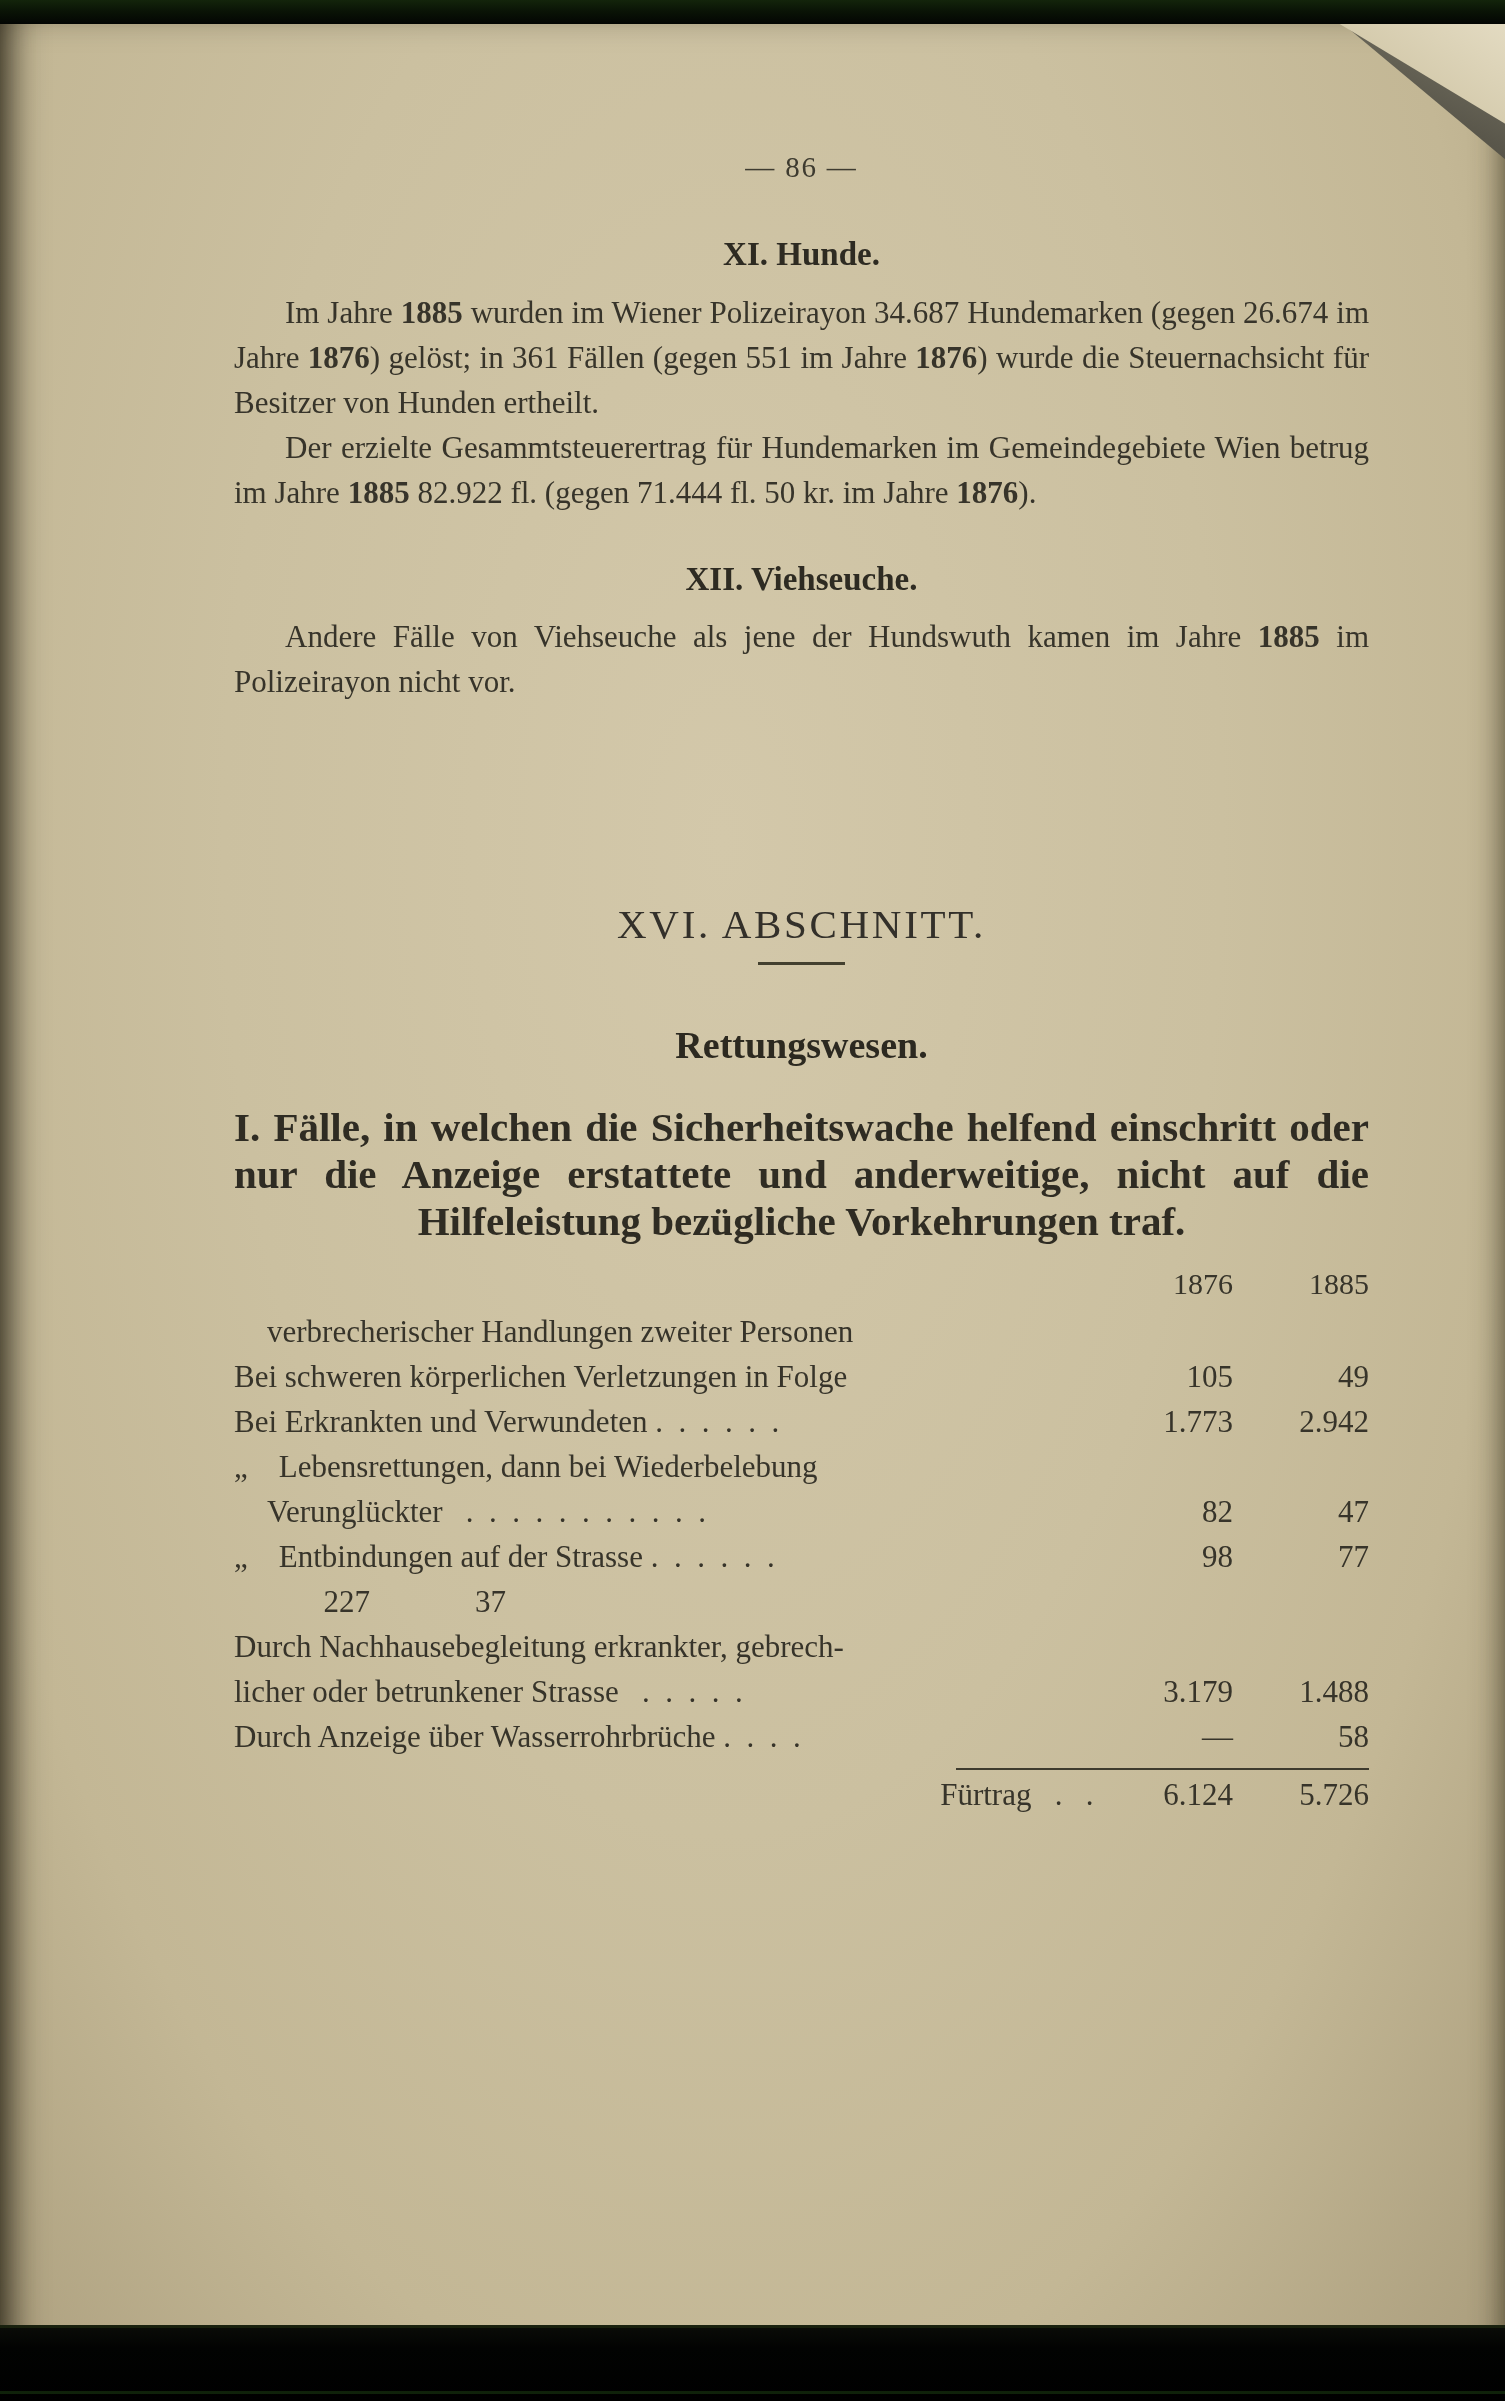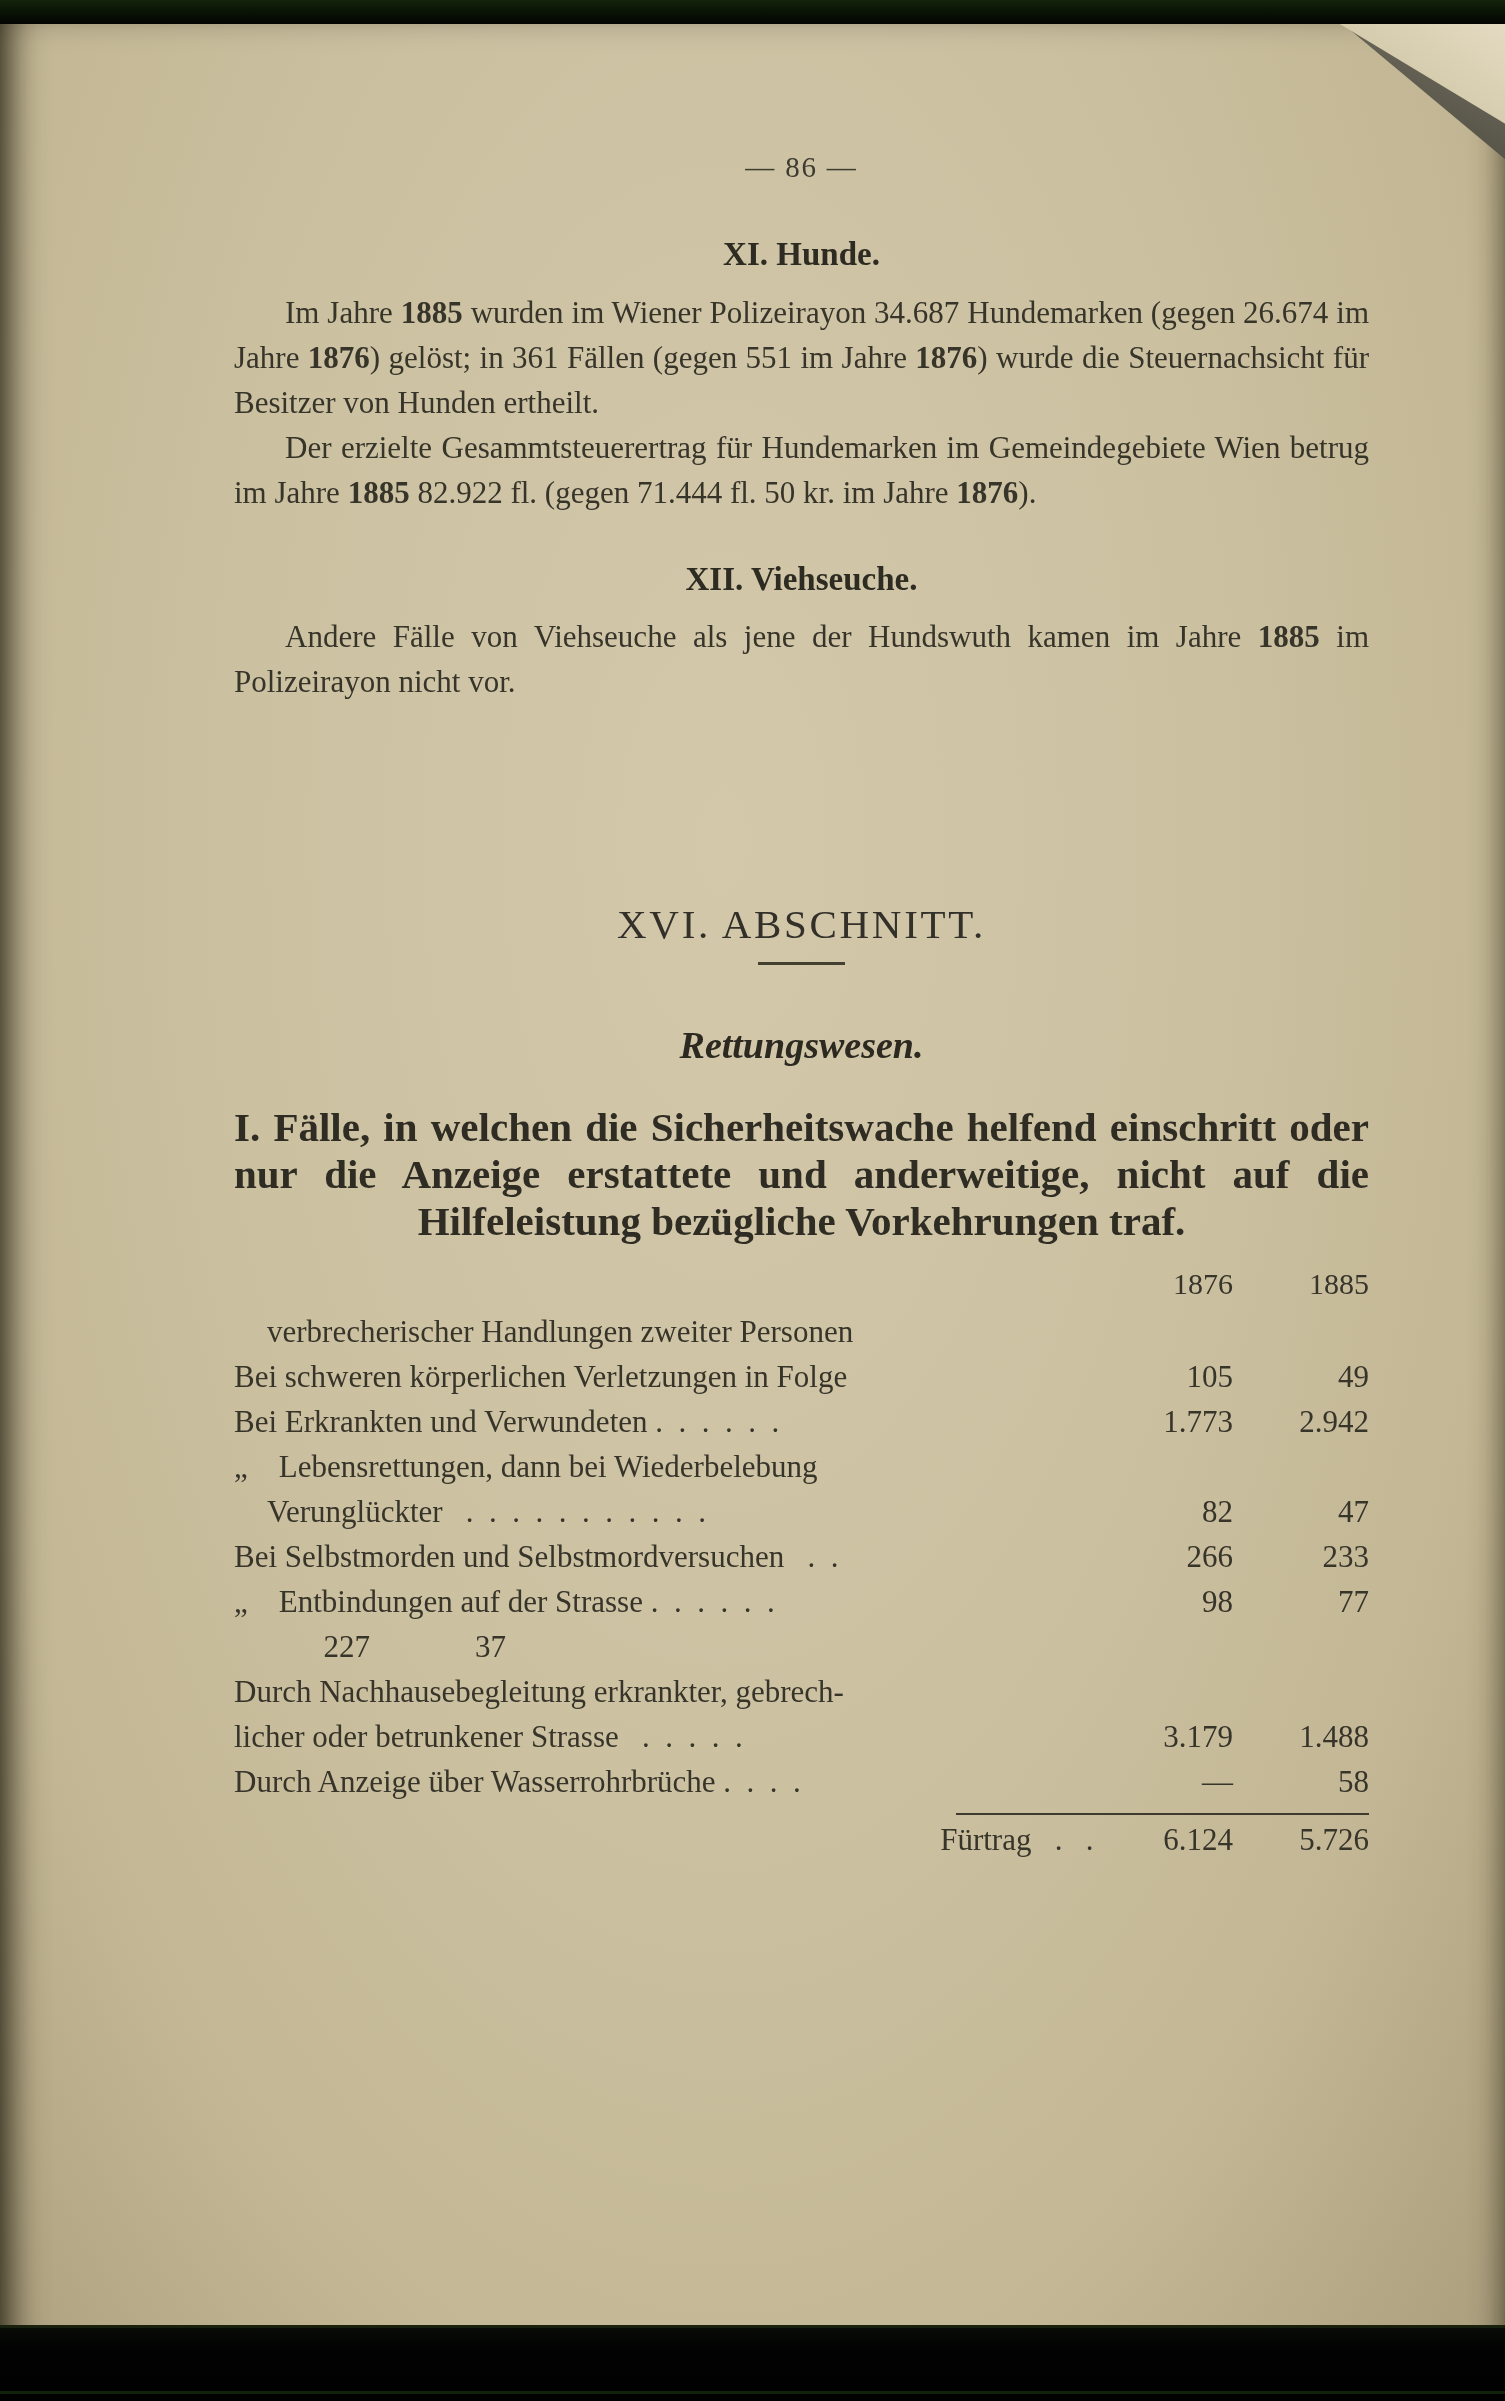--- a/index.html
+++ b/index.html
@@ -42,21 +42,21 @@
   }
   .content {
     position:absolute; left:234px; top:0; width:1135px;
     color:#37342a; font-size:31px; line-height:45px;
   }
   .pageno { margin-top:145px; text-align:center; font-size:29px; letter-spacing:1.8px; color:#3e3b30; }
   .h-sec  { margin-top:42px; margin-bottom:12.7px; text-align:center; font-weight:bold; font-size:33px; color:#2e2b22; }
   p.body  { margin:0; text-align:justify; text-indent:51px; }
   .h-abschnitt { margin-top:198px; text-align:center; font-size:41px; letter-spacing:2.7px; color:#33302a; }
   .rule-center { width:87px; height:2.7px; background:#43402f; margin:14.5px auto 0; }
-  .h-rettung { margin-top:58px; text-align:center; font-weight:bold; font-size:38px; color:#2c2920;font-style:italic; }
+  .h-rettung { margin-top:58px; text-align:center; font-weight:bold; font-size:38px; color:#2c2920; }
   .intro { margin:36px 0 0; font-weight:bold; font-size:41px; line-height:47px;
            text-align:justify; text-align-last:center; color:#2f2c23; }
   .trow { display:flex; align-items:flex-end; }
   .thead { margin-top:16.3px; margin-bottom:3.6px; font-size:30px; }
   .tlabel { flex:1; min-width:0; }
   .tline.cont { padding-left:33px; }
   .tval { width:136px; text-align:right; }
   .total-rule { margin:9px 0 1.8px auto; width:413px; border-top:2.7px solid #3e3b2e; }
   .total .tlabel { text-align:right; padding-right:3.6px; }
 </style>
@@ -109,27 +109,20 @@
     <div class="trow">
       <div class="tlabel">
         <div class="tline">„ Lebensrettungen, dann bei Wiederbelebung</div>
         <div class="tline cont">Verunglückter  . . . . . . . . . . .</div>
       </div>
       <div class="tval">82</div>
       <div class="tval">47</div>
     </div>
 
 
-    <div class="trow">
-      <div class="tlabel">
-        <div class="tline">Bei Selbstmorden und Selbstmordversuchen  . .</div>
-      </div>
-      <div class="tval">266</div>
-      <div class="tval">233</div>
-    </div>
 
     <div class="trow">
       <div class="tlabel">
         <div class="tline">„ Entbindungen auf der Strasse . . . . . .</div>
       </div>
       <div class="tval">98</div>
       <div class="tval">77</div>
     </div>
 
     <div class="trow">

